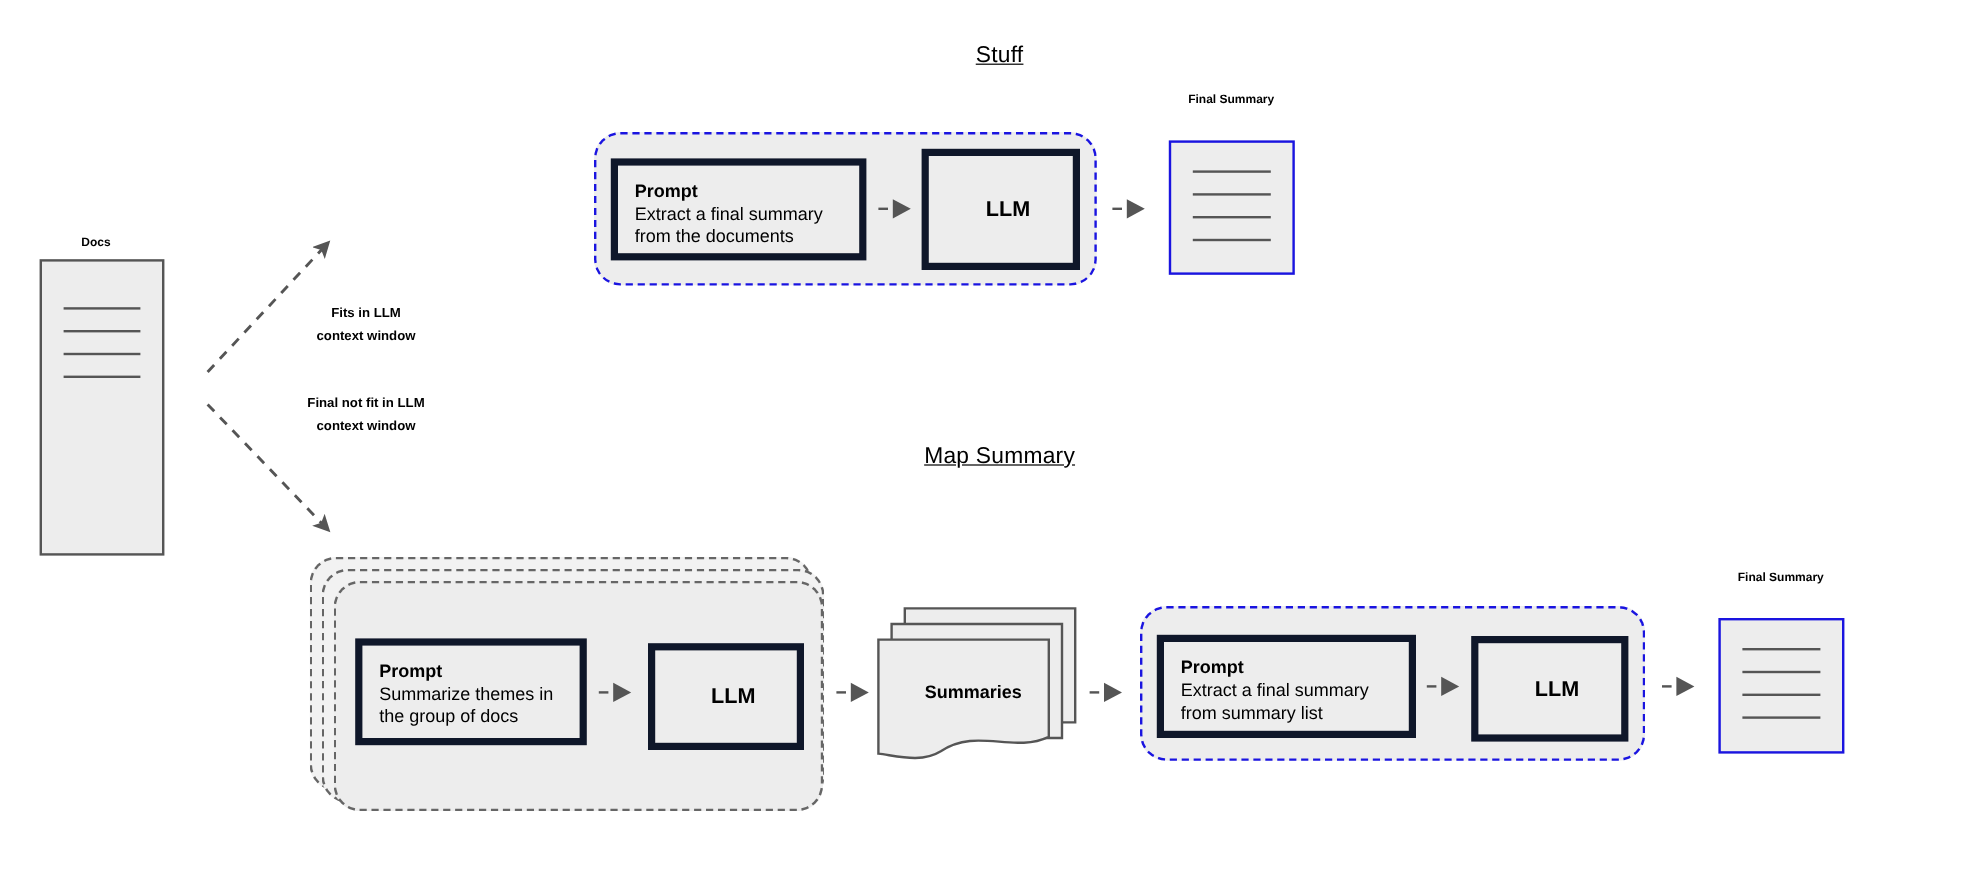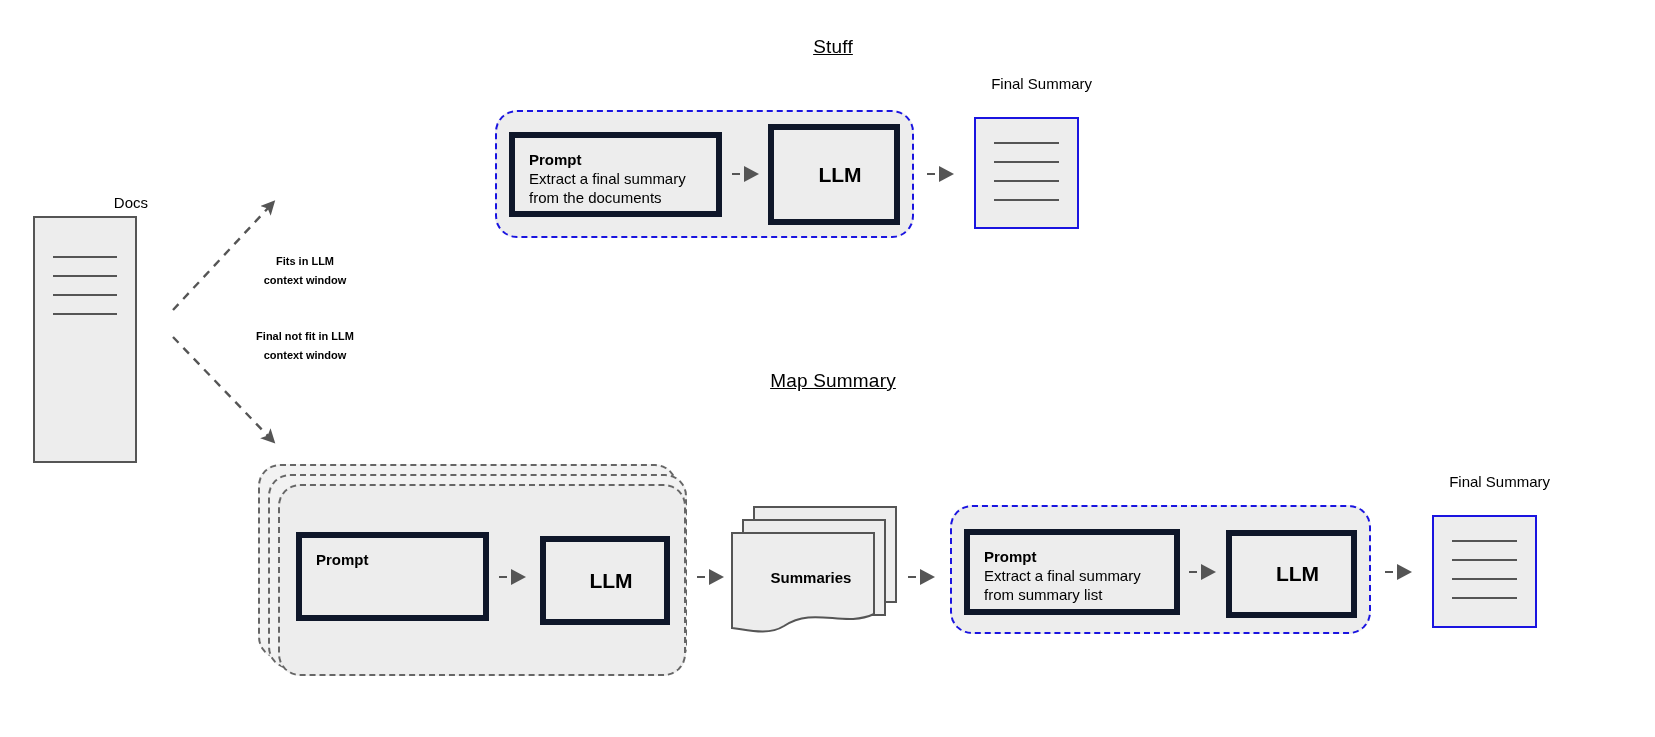--- a/index.html
+++ b/index.html
@@ -25,23 +25,23 @@
     font-size: 19px;
     font-weight: normal;
     text-decoration: underline;
     text-align: center;
     letter-spacing: 0.2px;
     white-space: nowrap;
   }
 
   
   .node-label {
-    font-size: 15px;
-    font-weight: normal;
-    text-align: right;
+    font-size: 10px;
+    font-weight: bold;
+    text-align: center;
     line-height: 18px;
     white-space: nowrap;
   }
 
   
   .doc-box {
     background: #ededed;
     border: 2px solid #555555;
     box-sizing: border-box;
   }
@@ -94,21 +94,21 @@
     font-size: 15px;
     line-height: 19px;
     white-space: pre-line;
   }
   .llm-box {
     display: flex;
     align-items: center;
     justify-content: center;
   }
   .llm-text {
-    font-size: 21px;
+    font-size: 18px;
     font-weight: bold;
     padding-left: 12px;
   }
 
   
   .arrow {
     display: flex;
     align-items: center;
     height: 14px;
   }
@@ -144,21 +144,21 @@
     font-size: 15px;
     font-weight: bold;
     white-space: nowrap;
   }
 </style>
 </head>
 <body>
 
 <div id="canvas">
 
-  <div class="abs node-label" style="left:44px; top:194px; width:104px;">Docs</div>
+  <div class="abs node-label" style="left:28px; top:194px; width:104px;">Docs</div>
 
   <div class="abs doc-box" style="left:33px; top:216px; width:104px; height:247px;">
     <div class="doc-lines" style="top:38px; padding:0 18px;">
       <div class="doc-line"></div>
       <div class="doc-line" style="margin-top:17px;"></div>
       <div class="doc-line" style="margin-top:17px;"></div>
       <div class="doc-line" style="margin-top:17px;"></div>
     </div>
   </div>
 
@@ -219,20 +219,22 @@
   </div>
 
   <div class="abs section-title" style="left:733px; top:370px; width:200px;">Map Summary</div>
 
   <div class="abs group-gray ghost" style="left:258px; top:464px; width:419px; height:195px;"></div>
   <div class="abs group-gray ghost" style="left:268px; top:474px; width:419px; height:195px;"></div>
   <div class="abs group-gray" style="left:278px; top:484px; width:408px; height:192px;"></div>
 
   <div class="abs inner-box prompt-box" style="left:296px; top:532px; width:193px; height:89px;">
     <div class="prompt-title">Prompt</div>
+    <div class="prompt-body">Summarize themes in
+the group of docs</div>
   </div>
 
   <div class="abs arrow" style="left:499px; top:570px;">
     <span class="stem"></span>
     <span class="gap"></span>
     <span class="head"></span>
   </div>
 
   <div class="abs inner-box llm-box" style="left:540px; top:536px; width:130px; height:89px;">
     <span class="llm-text">LLM</span>

